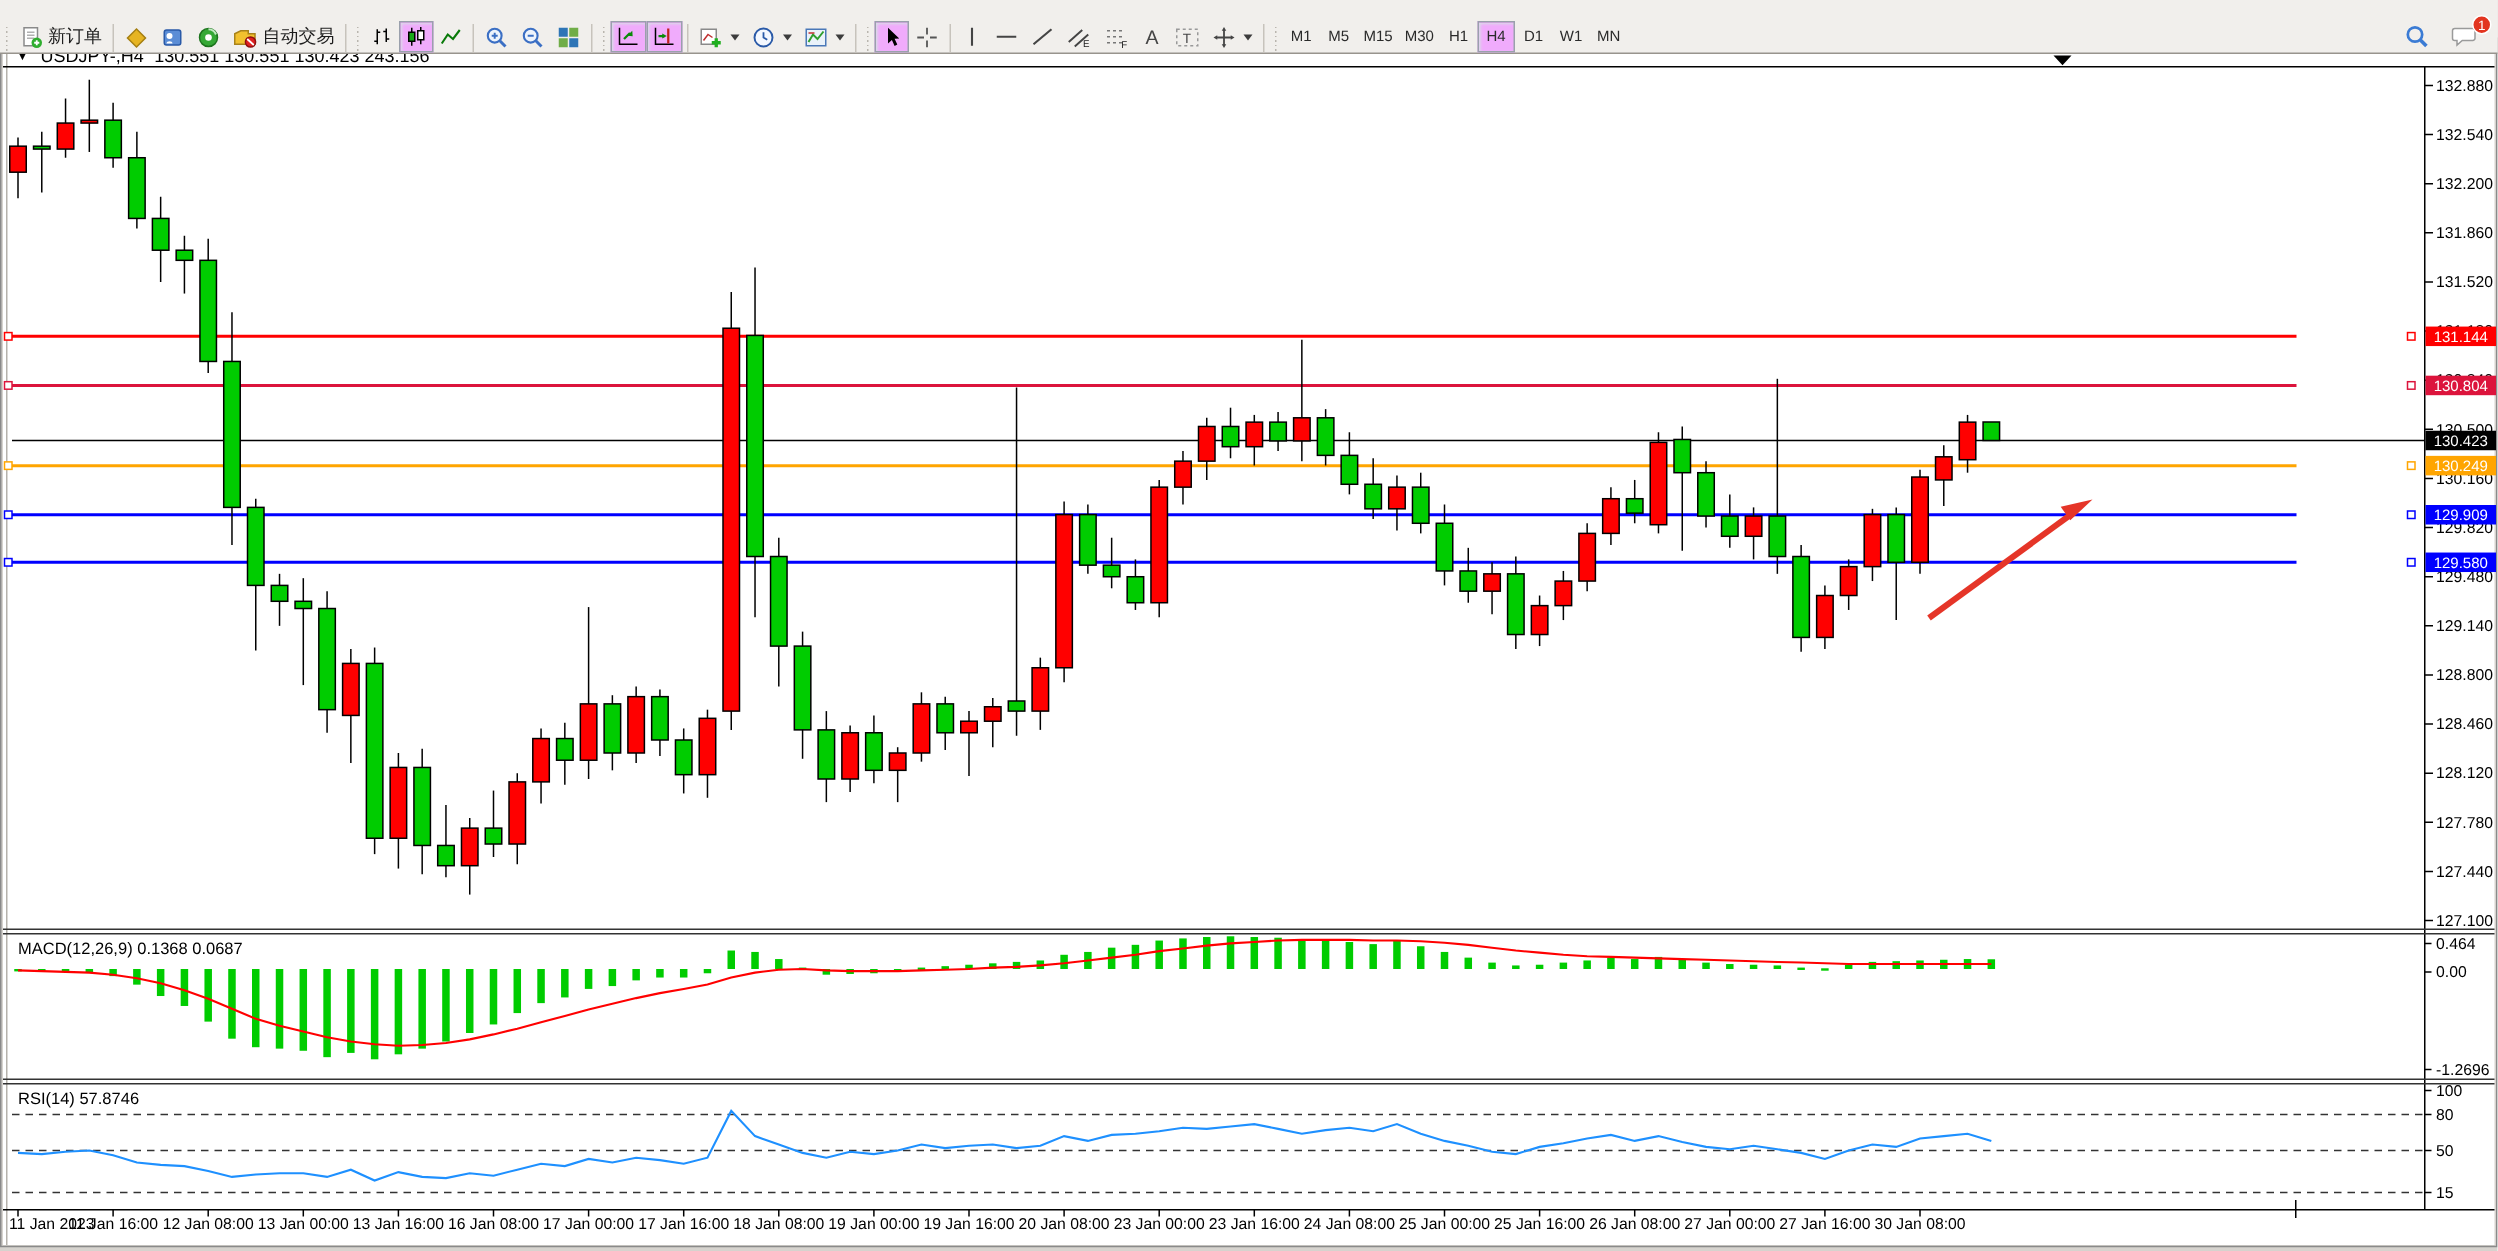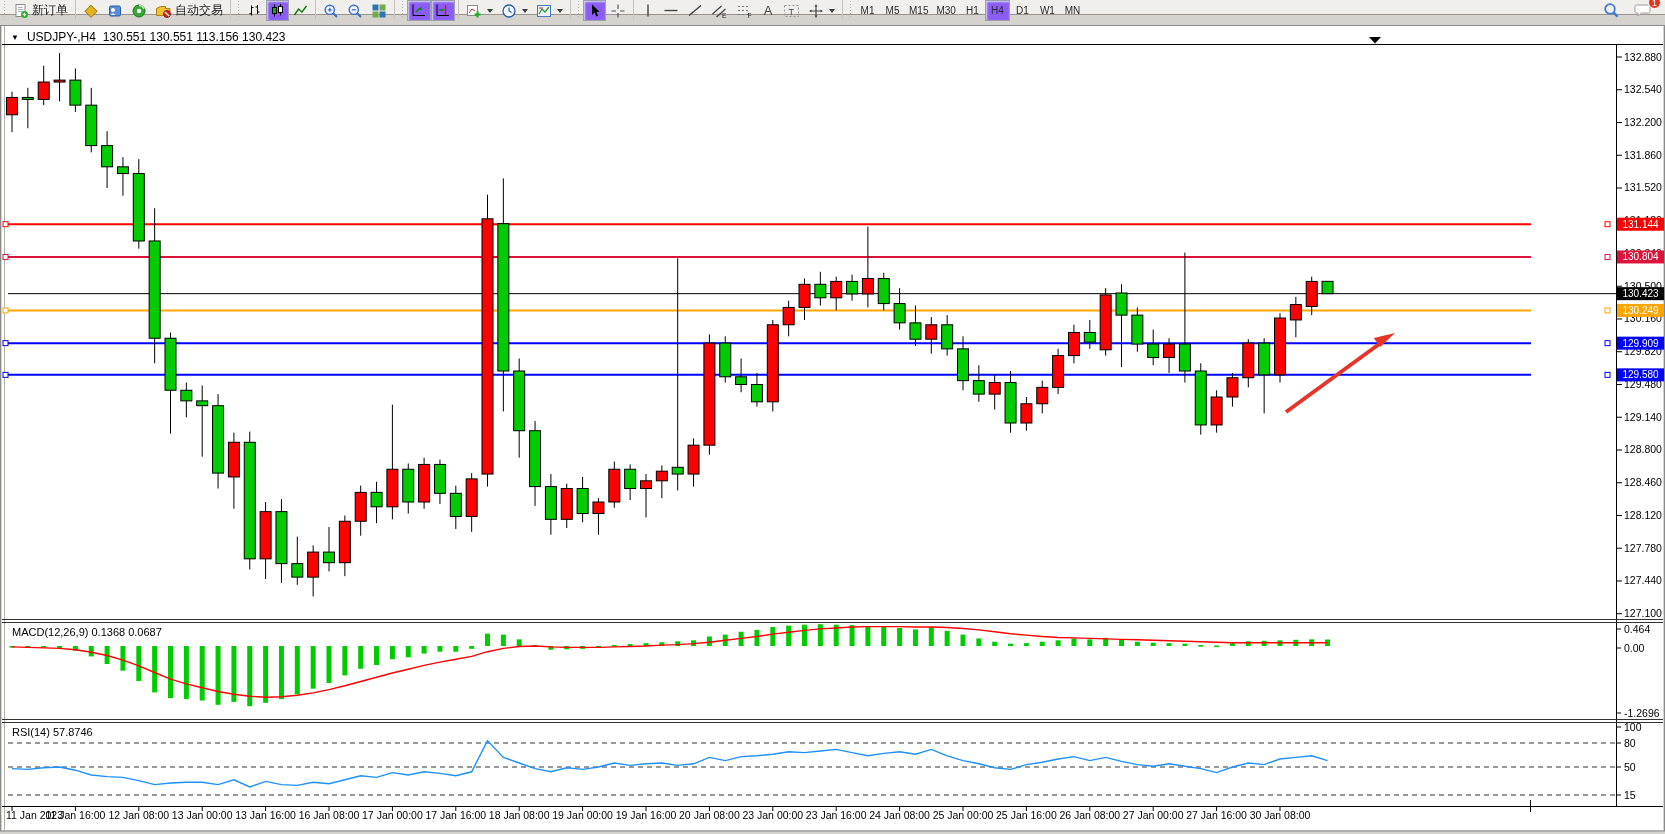--- a/index.html
+++ b/index.html
@@ -1,23 +1,23 @@
 <!DOCTYPE html>
 <html><head>
 <meta charset="utf-8">
 <style>
   html,body{margin:0;padding:0}
   body{width:1665px;height:834px;position:relative;overflow:hidden;
        background:#d6d3ce;font-family:"Liberation Sans","DejaVu Sans",sans-serif;}
   
-  .toolbar{position:absolute;top:0;left:0;width:1665px;height:15px;background:#f1efec;
-           border-bottom:1px solid #98948d;display:flex;align-items:flex-start;z-index:5;box-sizing:border-box}
+  .toolbar{position:absolute;top:0;left:0;width:1665px;height:36px;background:#f1efec;
+           border-bottom:1px solid #98948d;display:flex;align-items:flex-end;z-index:5;box-sizing:border-box}
   .tb-btn{height:21px;min-width:22px;display:flex;align-items:center;justify-content:center;gap:3px;
           padding:0 3px;border:1px solid transparent;font-size:12px;color:#1c1c1c;cursor:default;box-sizing:border-box}
-  .tb-btn.active{background:#8b5cf6;border-color:#9aa0ac;box-shadow:inset 1px 1px 2px #d8dde6}
+  .tb-btn.active{background:#f0abfc;border-color:#9aa0ac;box-shadow:inset 1px 1px 2px #d8dde6}
   .tb-sep{width:1px;height:19px;background:#c7c3bc;margin:0 3px}
   .grip{width:5px;height:18px;margin:0 2px;
         background-image:repeating-linear-gradient(180deg,#b9b5ae 0 1px,rgba(0,0,0,0) 1px 3px);
         background-size:1px 16px;background-repeat:no-repeat;background-position:center}
   .caret{width:0;height:0;border-left:3.5px solid transparent;border-right:3.5px solid transparent;
          border-top:4px solid #3c3c3c;margin-left:2px}
   .tf{font-size:10px;min-width:25px;justify-content:center;color:#2a2a2a}
   .glyph{font-size:13px;line-height:13px;color:#222}
   .right-icons{margin-left:auto;display:flex;align-items:center;margin-right:10px;gap:6px}
   .chat-wrap{position:relative}
@@ -252,21 +252,21 @@
           <path d="M2 3.5 h12 a1.5 1.5 0 0 1 1.5 1.5 v5 a1.5 1.5 0 0 1 -1.5 1.5 h-7 l-3.5 3 v-3 h-1.5 a1.5 1.5 0 0 1 -1.5 -1.5 v-5 a1.5 1.5 0 0 1 1.5 -1.5z" fill="#fff" stroke="#9a9a9a" transform="translate(0.5,-1.5)"></path>
         </svg>
       <span class="badge">1</span>
     </div>
   </div>
 </div>
 
 <div class="chart-title">
   <span class="tri">▼</span>
   <span>USDJPY-,H4</span>
-  <span>130.551 130.551 113.156 130.423</span>
+  <span>130.551 130.551 130.423 243.156</span>
 </div>
 
 <svg id="chart" width="1665" height="834">
     <rect x="2" y="26" width="1661" height="804" fill="#FFFFFF"></rect>
     <rect x="0.5" y="25.5" width="1664" height="805.5" fill="none" stroke="#8a8a8a"></rect>
     <line x1="4.5" y1="26" x2="4.5" y2="830" stroke="#b5b2ac"></line>
     <line x1="2" y1="44.5" x2="1663" y2="44.5" stroke="#000"></line>
     <polygon points="1369,37 1381,37 1375,43.5" fill="#000"></polygon>
     <g>
       <line x1="1616.5" y1="44.5" x2="1616.5" y2="806" stroke="#000"></line>

